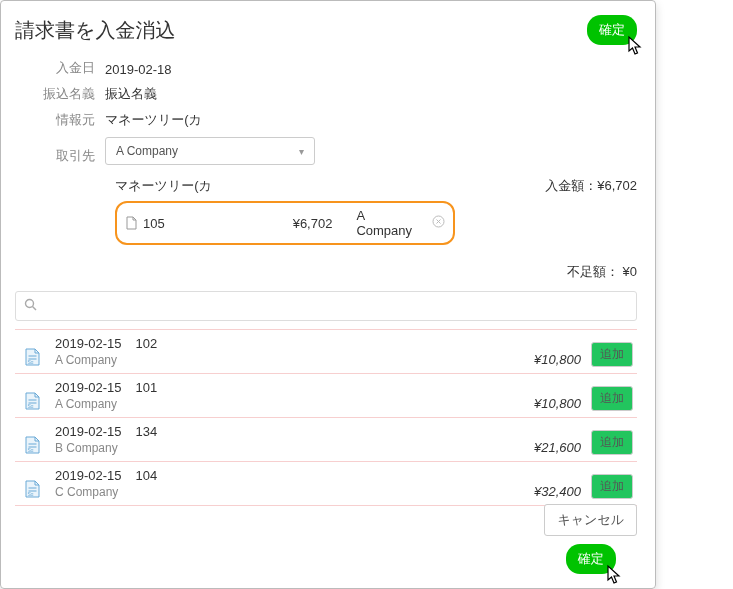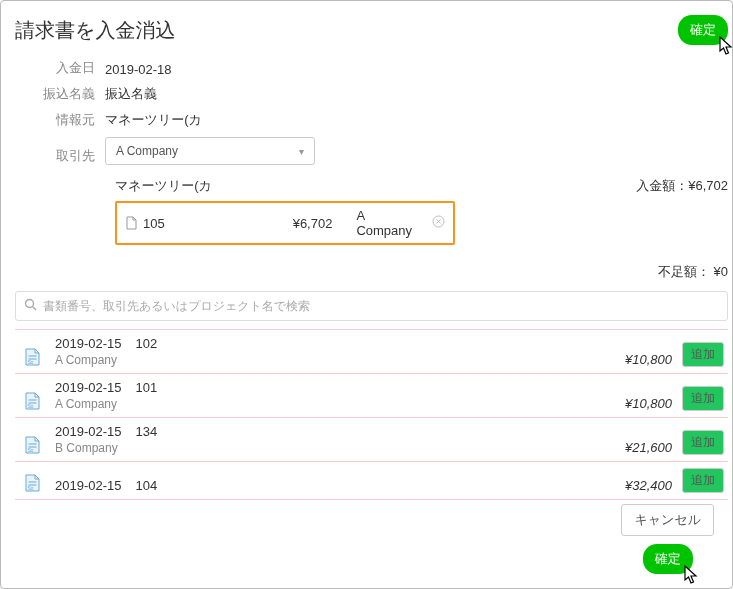--- a/index.html
+++ b/index.html
@@ -3,25 +3,25 @@
 <meta charset="utf-8">
 <style>
   * { box-sizing: border-box; margin: 0; padding: 0; }
   body {
     font-family: -apple-system, "Helvetica Neue", Arial, sans-serif;
     background: #fff;
     color: #333;
     font-size: 13px;
   }
   .modal {
-    width: 733px;
+    width: 656px;
     height: 589px;
     border: 1px solid #bbb;
     border-radius: 4px;
-    padding: 14px 4px 14px 14px;
+    padding: 14px 18px 14px 14px;
     position: relative;
     box-shadow: 0 4px 10px rgba(0,0,0,0.15);
   }
   .header {
     display: flex;
     align-items: center;
     justify-content: space-between;
     margin-bottom: 14px;
   }
   .header h1 {
@@ -84,21 +84,21 @@
   .summary-line {
     display: flex;
     justify-content: space-between;
     align-items: center;
     margin-bottom: 6px;
     font-size: 13px;
   }
   .amount-label { color: #333; }
   .highlight-box {
     border: 2px solid #f7941d;
-    border-radius: 2px;
+    border-radius: 12px;
     padding: 5px 8px;
     display: flex;
     align-items: center;
     gap: 6px;
     width: 340px;
     font-size: 13px;
   }
   .doc-icon-sm {
     color: #999;
     flex-shrink: 0;
@@ -256,21 +256,20 @@
     </div>
   </div>
 
   <div class="search-bar">
     <span class="search-icon">
       <svg width="13" height="13" viewBox="0 0 13 13">
           <circle cx="5.5" cy="5.5" r="4" fill="none" stroke="#aaa" stroke-width="1.4"></circle>
           <line x1="8.5" y1="8.5" x2="12" y2="12" stroke="#aaa" stroke-width="1.4"></line>
         </svg>
     </span>
-    <input class="search-input" placeholder="書類番号、取引先あるいはプロジェクト名で検索" style="">
   </div>
 
   <div id="invoice-list">
       <div class="list-row">
         <div class="row-icon">
           <svg width="18" height="20" viewBox="0 0 18 20">
             <path d="M3 2 H12 L16 6 V18 H3 Z" fill="#eaf4fb" stroke="#6aa9d6" stroke-width="1"></path>
             <path d="M12 2 V6 H16" fill="none" stroke="#6aa9d6" stroke-width="1"></path>
             <line x1="5.5" y1="9" x2="13.5" y2="9" stroke="#6aa9d6" stroke-width="1"></line>
             <line x1="5.5" y1="12" x2="13.5" y2="12" stroke="#6aa9d6" stroke-width="1"></line>
@@ -335,20 +334,21 @@
             <line x1="5.5" y1="9" x2="13.5" y2="9" stroke="#6aa9d6" stroke-width="1"></line>
             <line x1="5.5" y1="12" x2="13.5" y2="12" stroke="#6aa9d6" stroke-width="1"></line>
             <text x="4.5" y="17" font-size="5" fill="#6aa9d6">S≡</text>
           </svg>
         </div>
         <div class="row-body">
           <div class="row-top">
             <span>2019-02-15</span>
             <span>104</span>
           </div>
+          <div class="row-company">C Company</div>
         </div>
         <div class="row-amount">¥32,400</div>
         <button class="btn-add">追加</button>
       </div>
     </div>
 
   <div class="footer">
     <button class="btn-cancel">キャンセル</button>
     <button class="btn-confirm">
       <span>確定</span>

